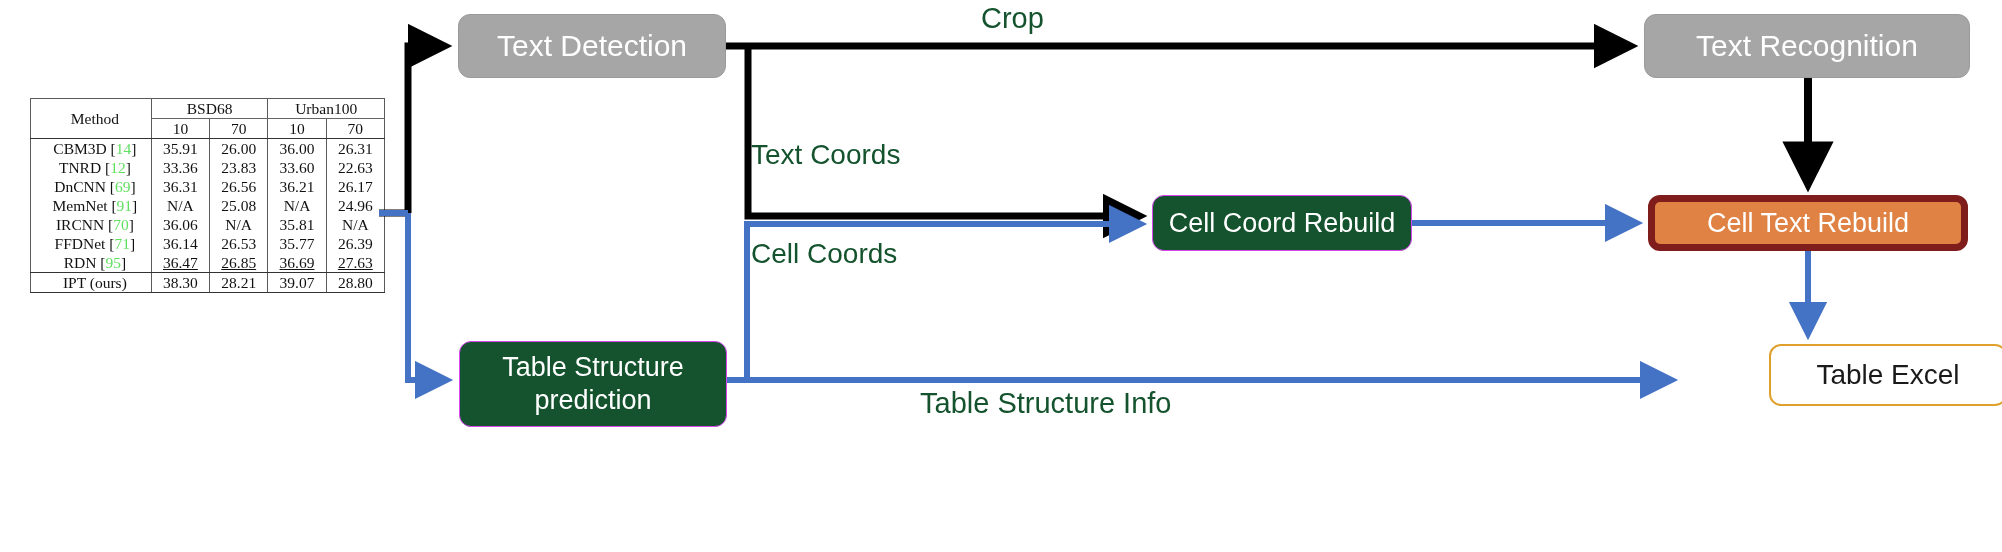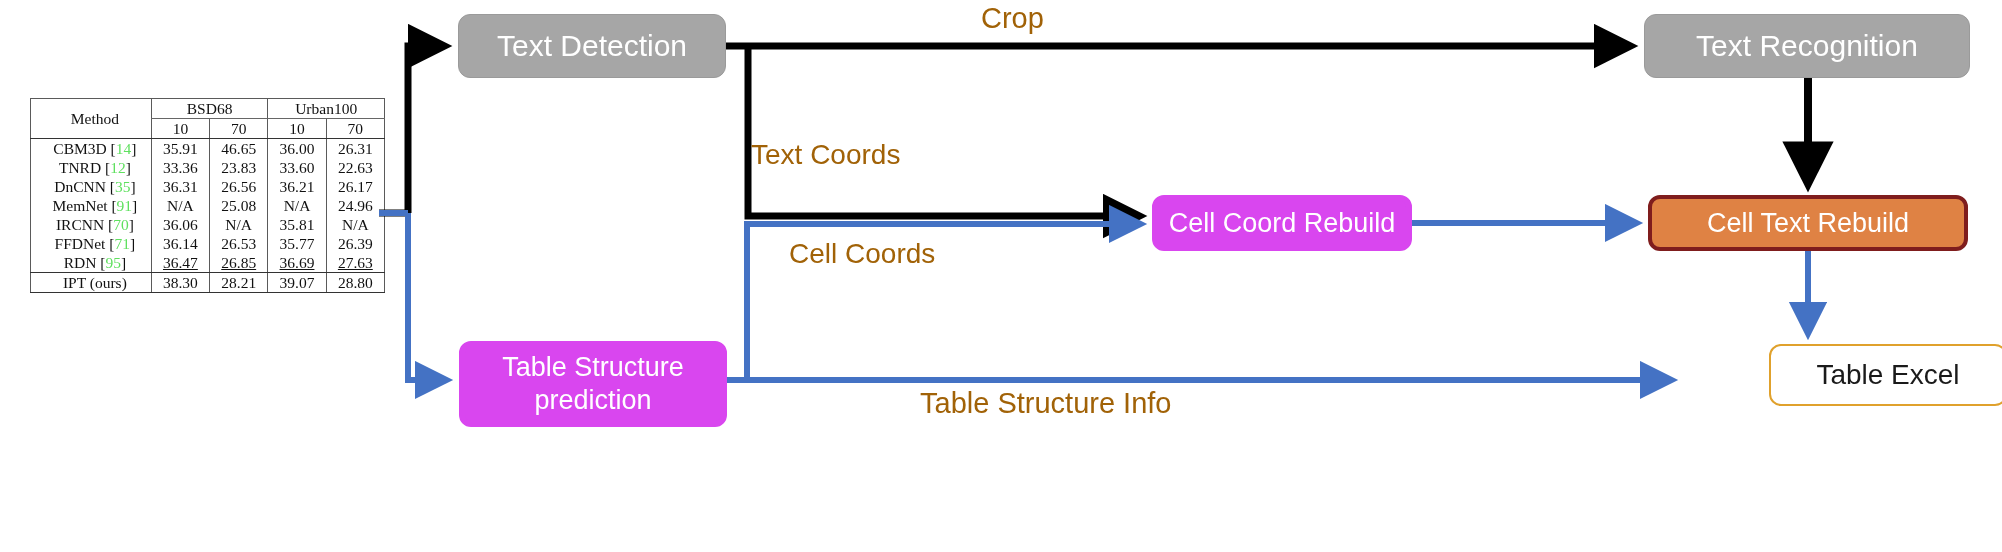--- a/index.html
+++ b/index.html
@@ -22,37 +22,37 @@
   .uline{text-decoration:underline;}
   .hdr-group{font-size:15.5px;}
   .m-col{width:115px;}
   .d-col{width:60px;}
 
   
   .box{position:absolute;border-radius:12px;display:flex;align-items:center;
        justify-content:center;text-align:center;box-sizing:border-box;
        font-family:"Liberation Sans", sans-serif;}
   .box.gray{background:#a6a6a6;color:#ffffff;border:1px solid #9a9a9a;}
-  .box.blue{background:#d946ef;color:#ffffff;border:6px solid #d946ef;}
-  .box.orange{background:#df8244;color:#ffffff;border:4px solid #7f1d1d;}
+  .box.blue{background:#14532d;color:#ffffff;border:1px solid #d946ef;}
+  .box.orange{background:#df8244;color:#ffffff;border:7px solid #7f1d1d;}
   .box.outline{background:#ffffff;color:#1a1a1a;border:2px solid #e0a12c;}
 
   #box-text-detection{left:458px;top:14px;width:268px;height:64px;font-size:30px;}
   #box-text-recognition{left:1644px;top:14px;width:326px;height:64px;font-size:30px;}
   #box-cell-coord{left:1152px;top:195px;width:260px;height:56px;font-size:27px;}
   #box-cell-text{left:1648px;top:195px;width:320px;height:56px;font-size:27px;}
   #box-table-structure{left:459px;top:341px;width:268px;height:86px;font-size:27px;line-height:33px;}
   #box-table-excel{left:1769px;top:344px;width:238px;height:62px;font-size:28px;}
 
   
   .lbl{position:absolute;font-family:"Liberation Sans", sans-serif;
-       color:#a16207;white-space:nowrap;}
+       color:#14532d;white-space:nowrap;}
   #lbl-crop{left:981px;top:2px;font-size:29px;}
   #lbl-text-coords{left:751px;top:139px;font-size:28px;}
-  #lbl-cell-coords{left:751px;top:238px;font-size:28px;padding-left:38px;}
+  #lbl-cell-coords{left:751px;top:238px;font-size:28px;}
   #lbl-table-structure-info{left:920px;top:387px;font-size:29px;}
 
   
   #arrows{position:absolute;left:0;top:0;width:2002px;height:552px;}
 </style>
 </head>
 <body>
 
 <div id="psnr-table-wrap">
   <table class="psnr tb-outer">
@@ -64,33 +64,33 @@
         </tr>
         <tr>
           <td class="vline d-col hline-thick">10</td>
           <td class="vline d-col hline-thick">70</td>
           <td class="vline d-col hline-thick">10</td>
           <td class="vline d-col hline-thick">70</td>
         </tr>
         <tr>
           <td class="cell-method m-col">CBM3D [<span class="ref">14</span>]</td>
           <td class="vline d-col">35.91</td>
-          <td class="vline d-col">46.65</td>
+          <td class="vline d-col">26.00</td>
           <td class="vline d-col">36.00</td>
           <td class="vline d-col">26.31</td>
         </tr>
         <tr>
           <td class="cell-method m-col">TNRD [<span class="ref">12</span>]</td>
           <td class="vline d-col">33.36</td>
           <td class="vline d-col">23.83</td>
           <td class="vline d-col">33.60</td>
           <td class="vline d-col">22.63</td>
         </tr>
         <tr>
-          <td class="cell-method m-col">DnCNN [<span class="ref">35</span>]</td>
+          <td class="cell-method m-col">DnCNN [<span class="ref">69</span>]</td>
           <td class="vline d-col">36.31</td>
           <td class="vline d-col">26.56</td>
           <td class="vline d-col">36.21</td>
           <td class="vline d-col">26.17</td>
         </tr>
         <tr>
           <td class="cell-method m-col">MemNet [<span class="ref">91</span>]</td>
           <td class="vline d-col">N/A</td>
           <td class="vline d-col">25.08</td>
           <td class="vline d-col">N/A</td>

